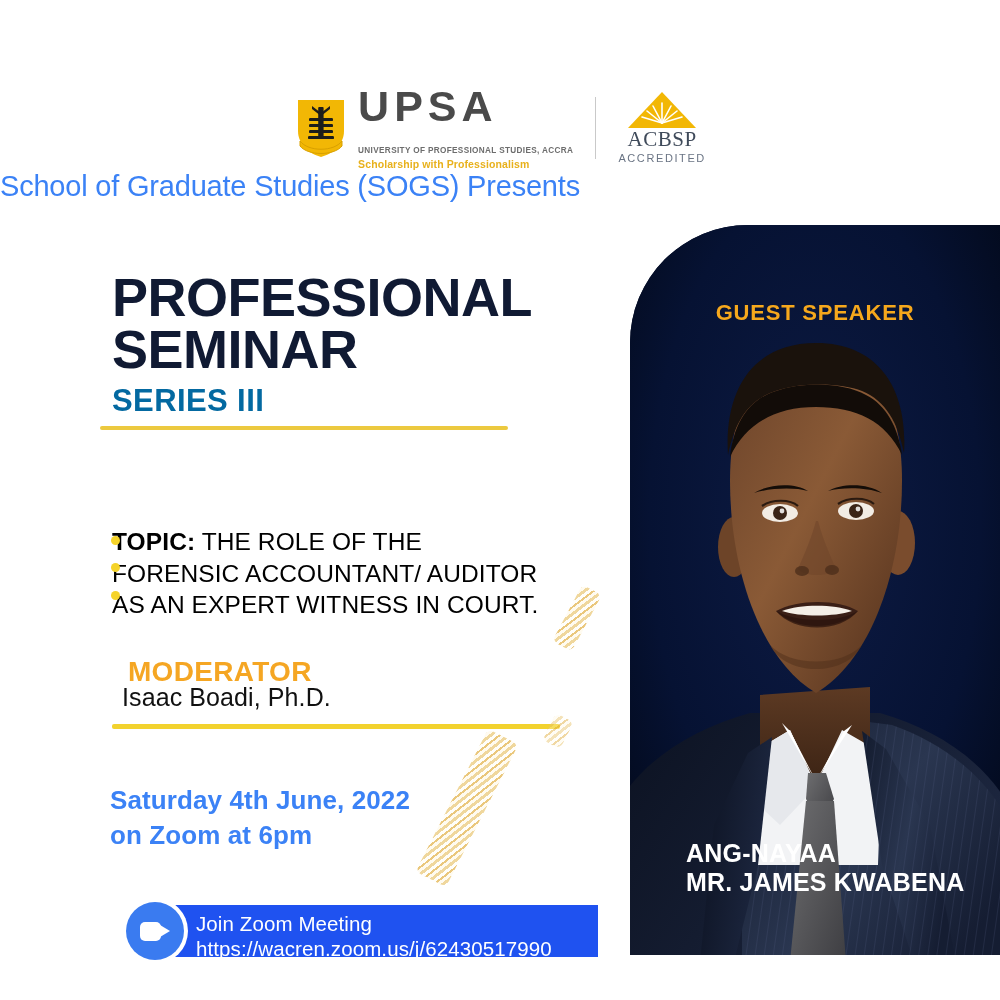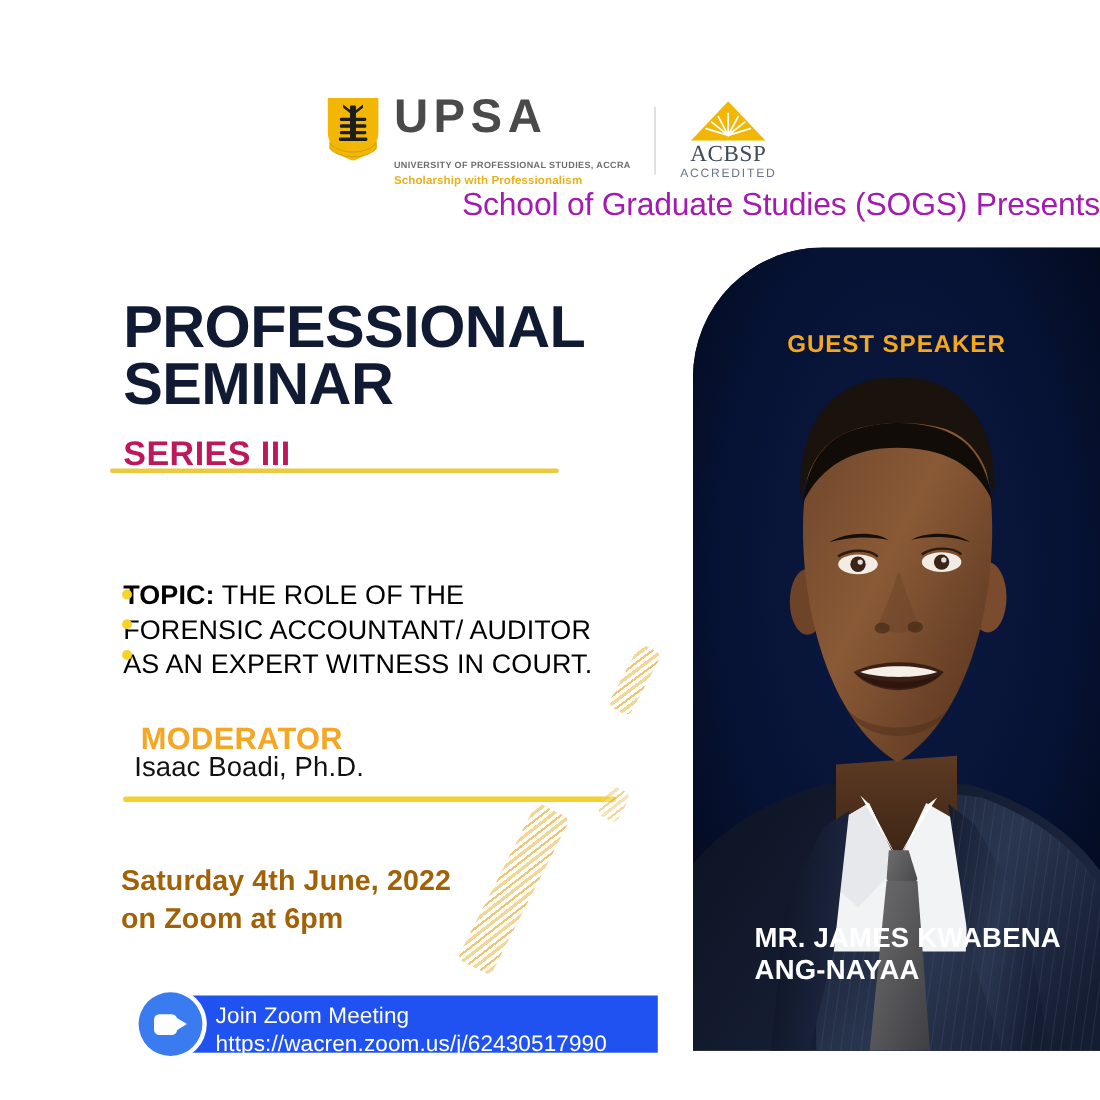--- a/index.html
+++ b/index.html
@@ -7,40 +7,40 @@
     width:1000px;height:1000px;
     font-family:"Liberation Sans","DejaVu Sans",sans-serif;
     overflow:hidden;position:relative;
     -webkit-font-smoothing:antialiased;
   }
   #poster{position:absolute;inset:0;width:1000px;height:1000px;background:#ffffff;overflow:hidden;}
 
   
   .logo-row{position:absolute;left:0;top:92px;width:1000px;height:72px;
             display:flex;align-items:center;justify-content:center;gap:0px;}
-  .upsa-lockup{display:flex;align-items:flex-start;gap:10px;}
+  .upsa-lockup{display:flex;align-items:center;gap:10px;}
   .crest{width:54px;height:62px;position:relative;flex:none;}
   .crest svg{display:block;}
   .upsa-text{display:flex;flex-direction:column;justify-content:center;}
   .upsa-word{font-size:43px;font-weight:bold;letter-spacing:5px;color:#4a4a4a;line-height:0.95;
              font-family:"Liberation Sans",sans-serif;}
   .upsa-sub{font-size:8.2px;font-weight:bold;letter-spacing:0.35px;color:#6d6d6d;margin-top:19px;
             font-family:"Liberation Sans",sans-serif;}
   .upsa-tag{font-size:10.5px;font-weight:bold;color:#e8b11c;margin-top:3px;letter-spacing:0.1px;
             font-family:"Liberation Sans",sans-serif;}
   .logo-divider{width:1px;height:62px;background:#c9c9c9;margin:0 22px;}
   .acbsp{display:flex;flex-direction:column;align-items:center;}
   .acbsp-mark{width:72px;height:36px;}
   .acbsp-word{font-size:21px;letter-spacing:0.5px;color:#3f4a5a;font-family:"Liberation Serif",serif;
               line-height:1;margin-top:1px;}
   .acbsp-accr{font-size:11px;letter-spacing:1.6px;color:#6a7484;margin-top:2px;
               font-family:"Liberation Sans",sans-serif;}
 
-  .presents{position:absolute;top:170px;left:0;width:1000px;text-align:right;
-            font-size:29px;color:#a21caf;font-family:"Liberation Sans",sans-serif;
+  .presents{position:absolute;top:170px;left:0;width:1000px;text-align:left;
+            font-size:29px;color:#3b82f6;font-family:"Liberation Sans",sans-serif;
             letter-spacing:-0.2px;}
 
   
   .speaker-panel{position:absolute;left:630px;top:225px;width:370px;height:730px;
                  background:#030b26;border-top-left-radius:118px;overflow:hidden;}
   .guest-label{position:absolute;top:75px;left:0;width:370px;text-align:center;
                color:#f6a81c;font-size:22px;font-weight:bold;letter-spacing:0.8px;
                font-family:"Liberation Sans",sans-serif;z-index:4;}
   .speaker-name{position:absolute;left:56px;bottom:58px;color:#ffffff;font-size:25px;
                 font-weight:bold;line-height:1.16;letter-spacing:0.2px;z-index:4;
@@ -48,36 +48,36 @@
 
   
   .portrait{position:absolute;left:0;top:0;width:370px;height:737px;z-index:2;}
   .portrait svg{display:block;width:370px;height:737px;}
 
   
   .title{position:absolute;left:112px;top:272px;color:#101a33;font-weight:bold;
          font-size:54px;line-height:0.96;letter-spacing:-0.5px;
          font-family:"Liberation Sans",sans-serif;}
   .title .l2{display:block;}
-  .series{position:absolute;left:112px;top:383px;color:#be185d;font-weight:bold;
-          font-size:31px;letter-spacing:0.4px;font-family:"Liberation Sans",sans-serif;margin-top:12px;}
+  .series{position:absolute;left:112px;top:383px;color:#0369a1;font-weight:bold;
+          font-size:31px;letter-spacing:0.4px;font-family:"Liberation Sans",sans-serif;}
   .rule1{position:absolute;left:100px;top:426px;width:408px;height:4px;background:#ecc93f;border-radius:2px;}
   .rule2{position:absolute;left:112px;top:724px;width:448px;height:5px;background:#f2d22e;border-radius:2px;}
 
   .topic{position:absolute;left:112px;top:505px;width:440px;color:#000000;
          font-size:24.5px;line-height:1.29;letter-spacing:0.1px;
          font-family:"Liberation Sans",sans-serif;margin-top:21px;}
   .topic b{font-weight:bold;}
 
   .moderator-label{position:absolute;left:128px;top:656px;color:#f5a623;font-weight:bold;
                    font-size:28px;letter-spacing:0.3px;font-family:"Liberation Sans",sans-serif;text-align:center;}
   .moderator-name{position:absolute;left:122px;top:683px;color:#111111;font-size:25px;
                   letter-spacing:0.1px;font-family:"Liberation Sans",sans-serif;}
 
-  .datetime{position:absolute;left:110px;top:783px;color:#a16207;font-weight:bold;
+  .datetime{position:absolute;left:110px;top:783px;color:#3b82f6;font-weight:bold;
             font-size:26px;line-height:1.35;letter-spacing:0.1px;
             font-family:"Liberation Sans",sans-serif;}
 
   
   .zoom-bar{position:absolute;left:155px;top:905px;width:443px;height:52px;background:#1f52f0;}
   .zoom-text{position:absolute;left:196px;top:911px;color:#ffffff;font-size:20.5px;
              line-height:1.23;letter-spacing:0.1px;font-family:"Liberation Sans",sans-serif;}
   .zoom-badge{position:absolute;left:122px;top:898px;width:66px;height:66px;border-radius:50%;
               background:#ffffff;display:flex;align-items:center;justify-content:center;z-index:5;}
   .zoom-badge .disc{width:58px;height:58px;border-radius:50%;background:#3a7bf0;
@@ -296,18 +296,18 @@
           <path d="M146 386 C168 374 208 374 228 386 C208 406 166 406 146 386 Z" fill="#3a1f16"></path>
           <path d="M152 386 C170 379 204 379 222 386 C204 392 170 392 152 386 Z" fill="#f4efe7"></path>
           <path d="M146 386 C168 398 208 398 228 386 C210 408 164 408 146 386 Z" fill="#2b140e" opacity=".75"></path>
 
           <path d="M140 420 C160 442 212 442 232 420 C216 452 156 452 140 420 Z" fill="#4b2c19" opacity=".45"></path>
         </g>
       </svg>
     </div>
 
     <div class="speaker-name">
+      <div>ANG-NAYAA</div>
       <div>MR. JAMES KWABENA</div>
-      <div>ANG-NAYAA</div>
     </div>
   </div>
 
 </div>
 
 </body></html>

